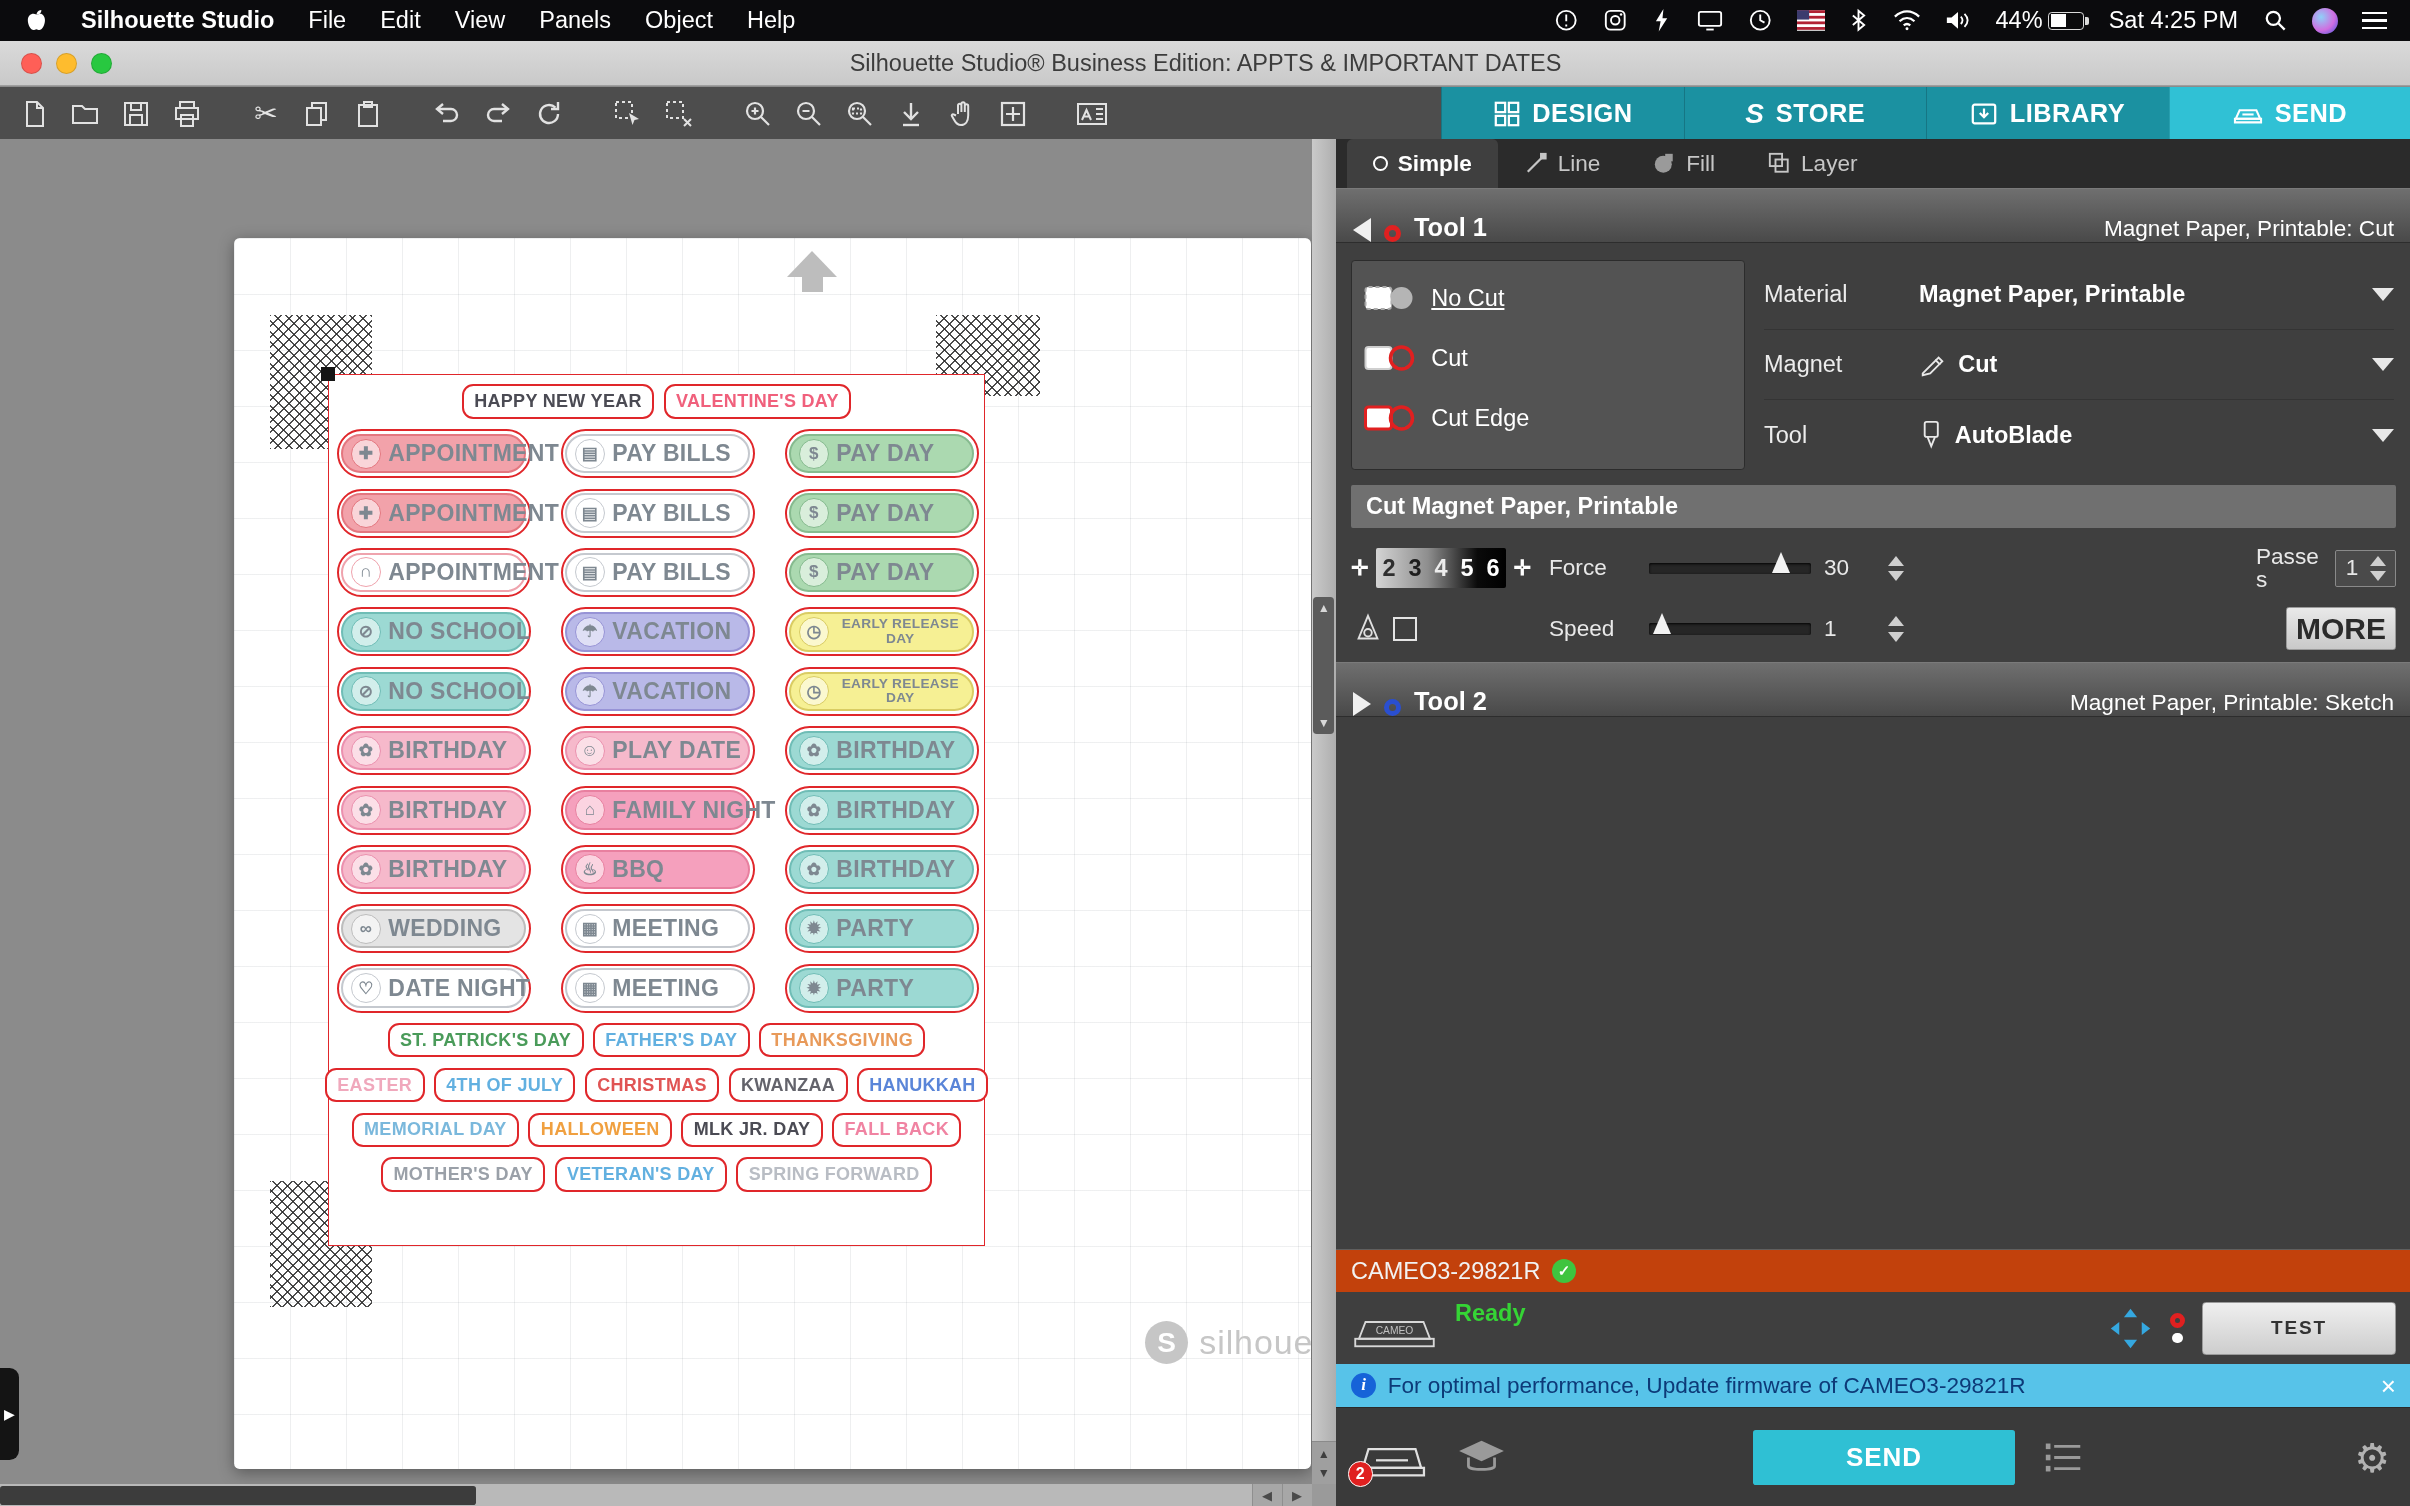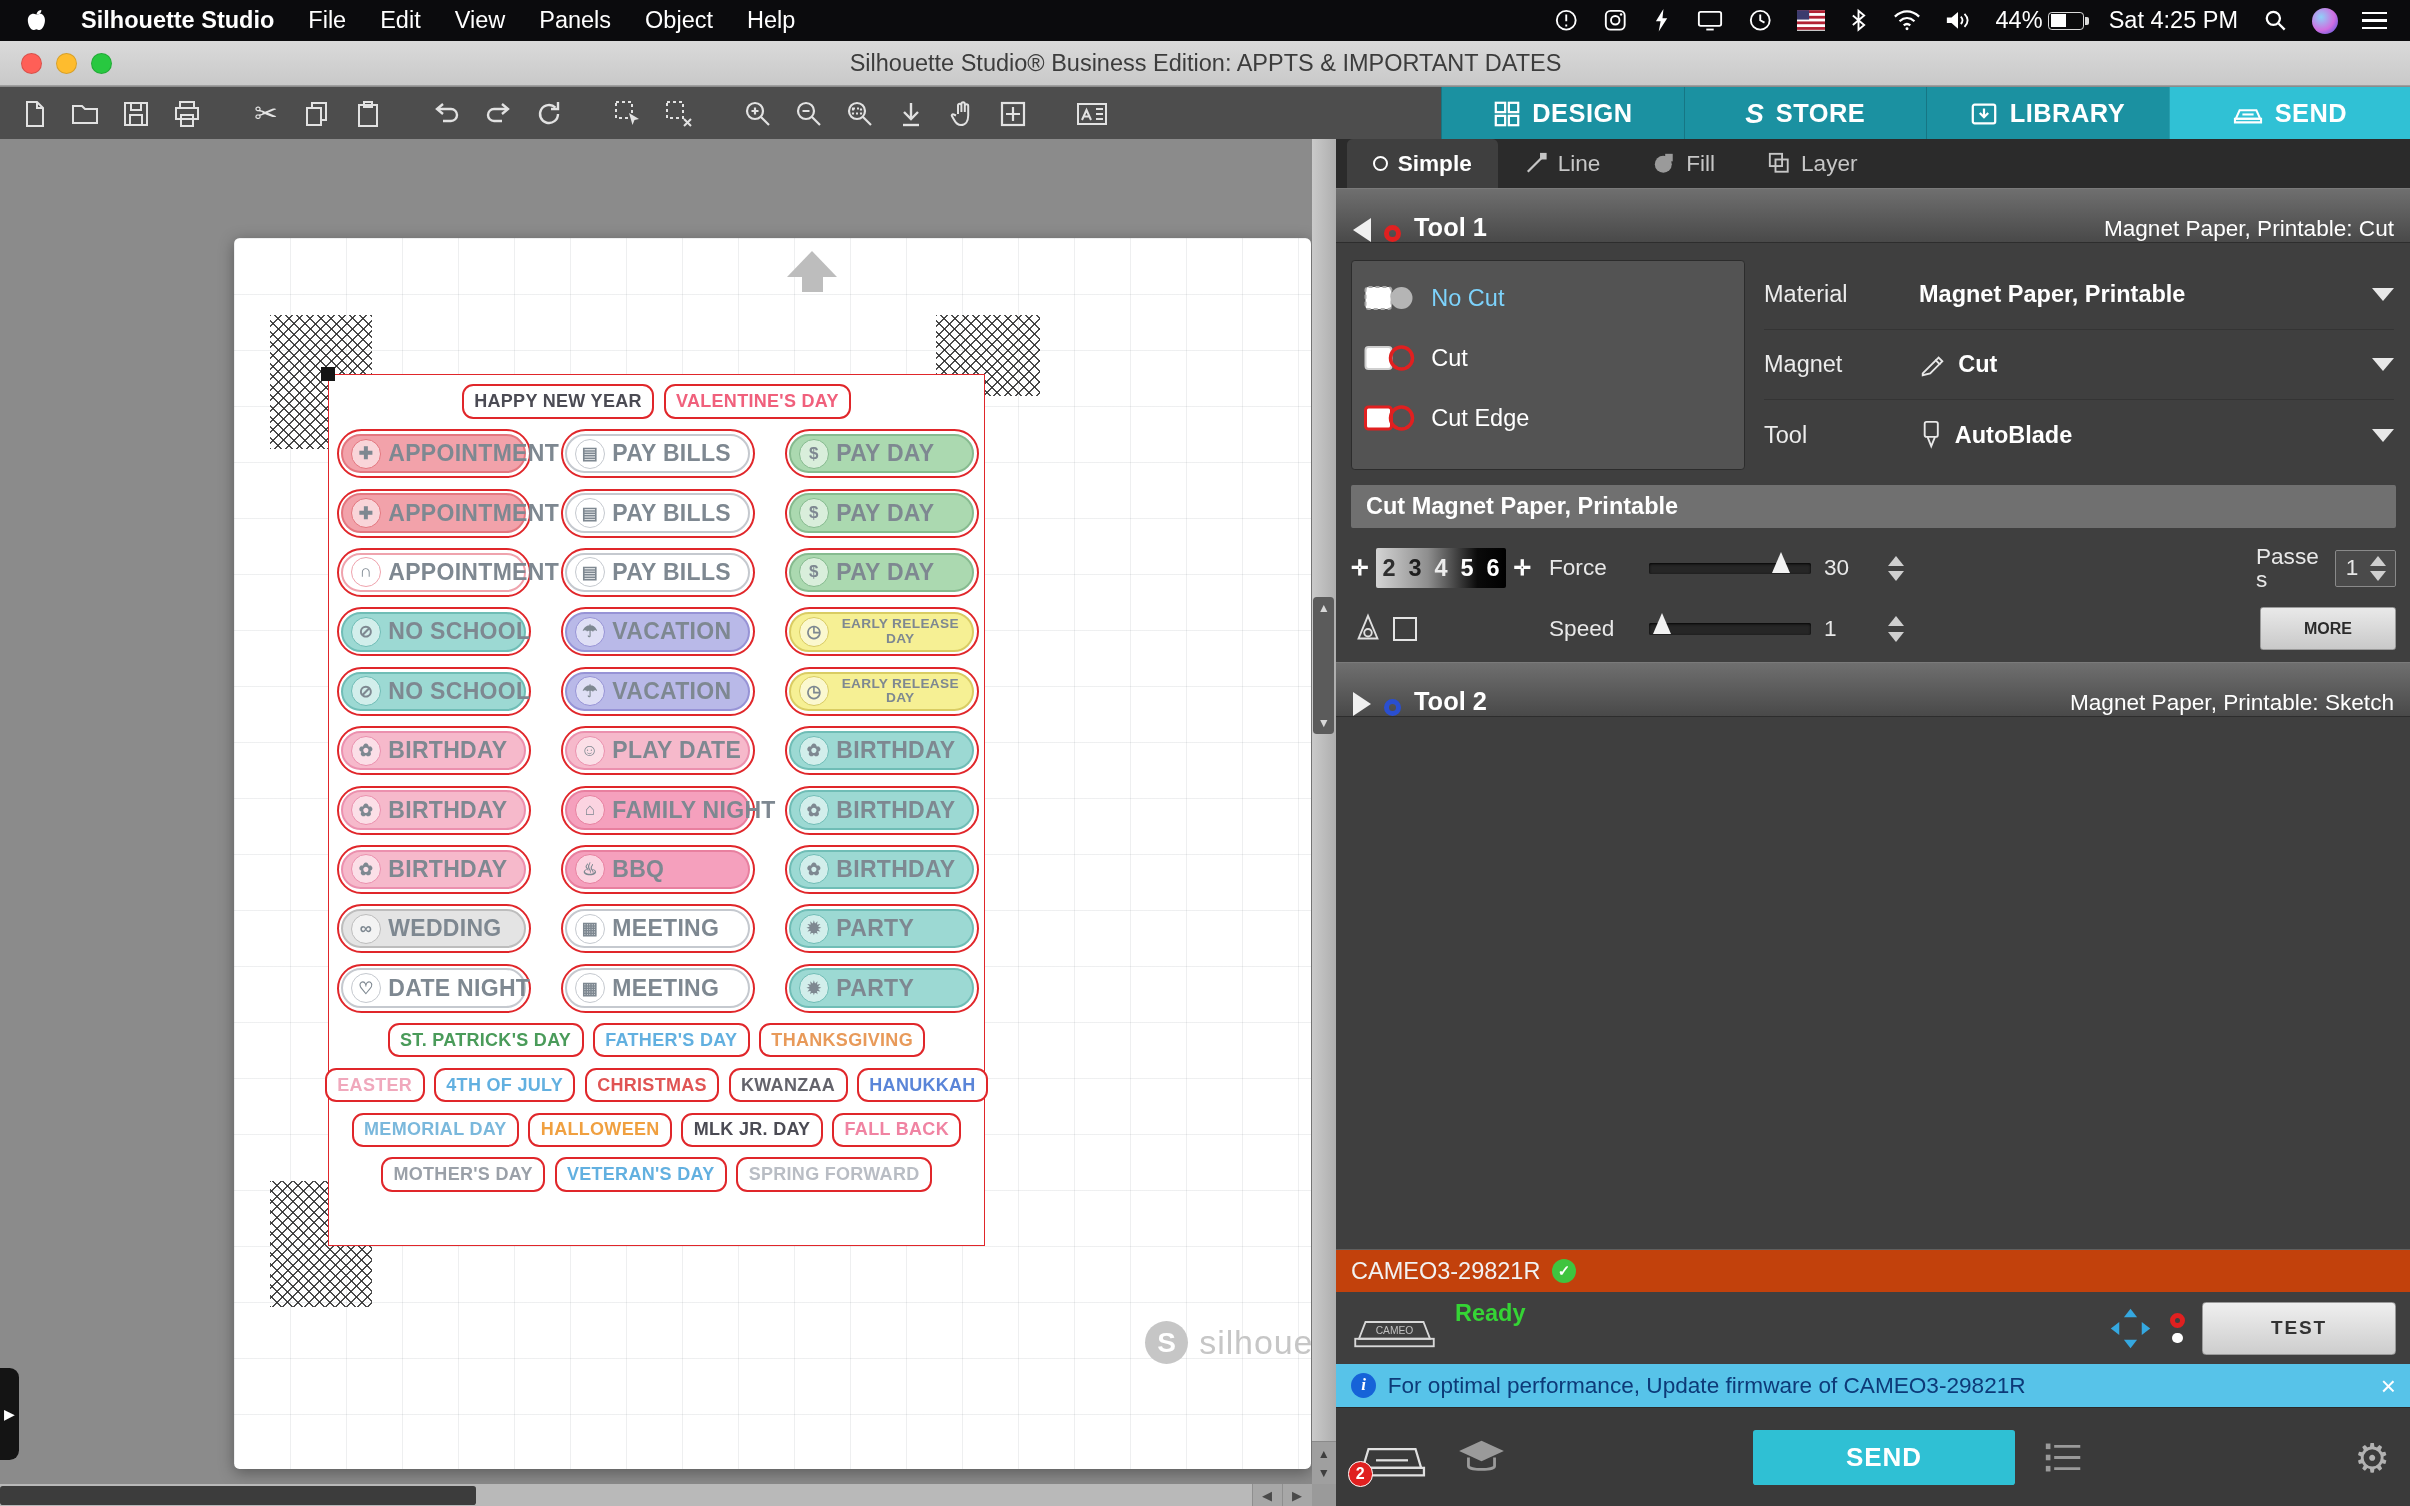--- a/index.html
+++ b/index.html
@@ -125,21 +125,21 @@
   .tri-left { width:0; height:0; border-top:12.2px solid transparent; border-bottom:12.2px solid transparent; border-right:18px solid #f0f0f0; }
   .tri-right{ width:0; height:0; border-top:12.2px solid transparent; border-bottom:12.2px solid transparent; border-left:18px solid #f0f0f0; }
   .ring { width:17px; height:17px; border-radius:50%; border:5.6px solid #e02020; }
   .ring.blue { border-color:#2a4fd0; }
   .thead-title { font-size:25.4px; font-weight:bold; color:#fff; }
   .thead-sub { margin-left:auto; font-size:22.6px; color:#fff; }
 
   .tool1-body { display:flex; gap:19px; padding:17px 15px 9.4px; }
   .opt-box { width:394px; background:#535353; border:0.9px solid #2c2c2c; border-radius:3.8px; padding:7.5px 11.3px; }
   .opt { height:60px; display:flex; align-items:center; gap:15px; font-size:23.5px; color:#fff; }
-  .opt.nocut { color:#7dd3fc; }
+  .opt.nocut { color:#ffffff;text-decoration:underline; }
   .fields { flex:1; padding-right:1.9px; }
   .frow { height:70px; display:flex; align-items:center; border-bottom:0.9px solid #343434; }
   .frow:last-child { border-bottom:none; }
   .flabel { width:155px; font-size:23.5px; color:#ececec; }
   .fval { flex:1; display:flex; align-items:center; gap:11.3px; font-size:23.5px; font-weight:bold; color:#fff; }
   .chev { margin-left:auto; width:0; height:0; border-left:11.3px solid transparent;
     border-right:11.3px solid transparent; border-top:13px solid #e8e8e8; }
 
   .cut-bar { margin:5.6px 15px 0; height:43px; background:#707070; display:flex; align-items:center;
     padding:0 15px; font-size:23.5px; font-weight:bold; color:#fff; border-radius:1.9px; }
@@ -162,22 +162,22 @@
   .sthumb { position:absolute; top:-10.4px; width:0; height:0;
     border-left:9.4px solid transparent; border-right:9.4px solid transparent; border-bottom:21px solid #f2f2f2; }
   .sval { width:51px; font-size:22.6px; color:#e8e8e8; }
   .stepper { display:flex; flex-direction:column; gap:5.6px; }
   .stepper .up { width:0; height:0; border-left:8.5px solid transparent; border-right:8.5px solid transparent; border-bottom:10.4px solid #cfcfcf; }
   .stepper .dn { width:0; height:0; border-left:8.5px solid transparent; border-right:8.5px solid transparent; border-top:10.4px solid #cfcfcf; }
   .passes { margin-left:auto; display:flex; align-items:center; gap:9.4px; }
   .plbl { width:70px; font-size:22.6px; color:#e8e8e8; word-break:break-all; line-height:1.05; }
   .pass-box { display:flex; align-items:center; gap:11.3px; border:0.9px solid #8a8a8a; background:#4a4a4a;
     padding:4.7px 9.4px; border-radius:1.9px; }
-  .more-btn { margin-left:auto; width:136px; height:43px; background:linear-gradient(#e9e9e9,#c9c9c9);
-    border:0.9px solid #9a9a9a; border-radius:2.8px; color:#2b2b2b; font-weight:bold; font-size:16px;
+  .more-btn { margin-left:auto; width:110px; height:43px; background:linear-gradient(#e9e9e9,#c9c9c9);
+    border:0.9px solid #9a9a9a; border-radius:2.8px; color:#2b2b2b; font-weight:bold; font-size:30px;
     display:flex; align-items:center; justify-content:center; }
   .mat-square { width:24.5px; height:24.5px; border:2.4px solid #e4e4e4; background:transparent; }
 
   .pspacer { flex:1; }
 
   .mname { height:43px; background:#c2410c; border-top:0.9px solid #5f5f5f; display:flex;
     align-items:center; gap:11.3px; padding:0 15px; font-size:23.5px; color:#f2f2f2; }
   .badge-check { width:24.5px; height:24.5px; border-radius:50%; background:#3fc43f; color:#fff;
     font-size:15px; font-weight:bold; display:flex; align-items:center; justify-content:center; }
   .mrow { height:72px; display:flex; align-items:center; gap:17px; padding:0 15px; }

